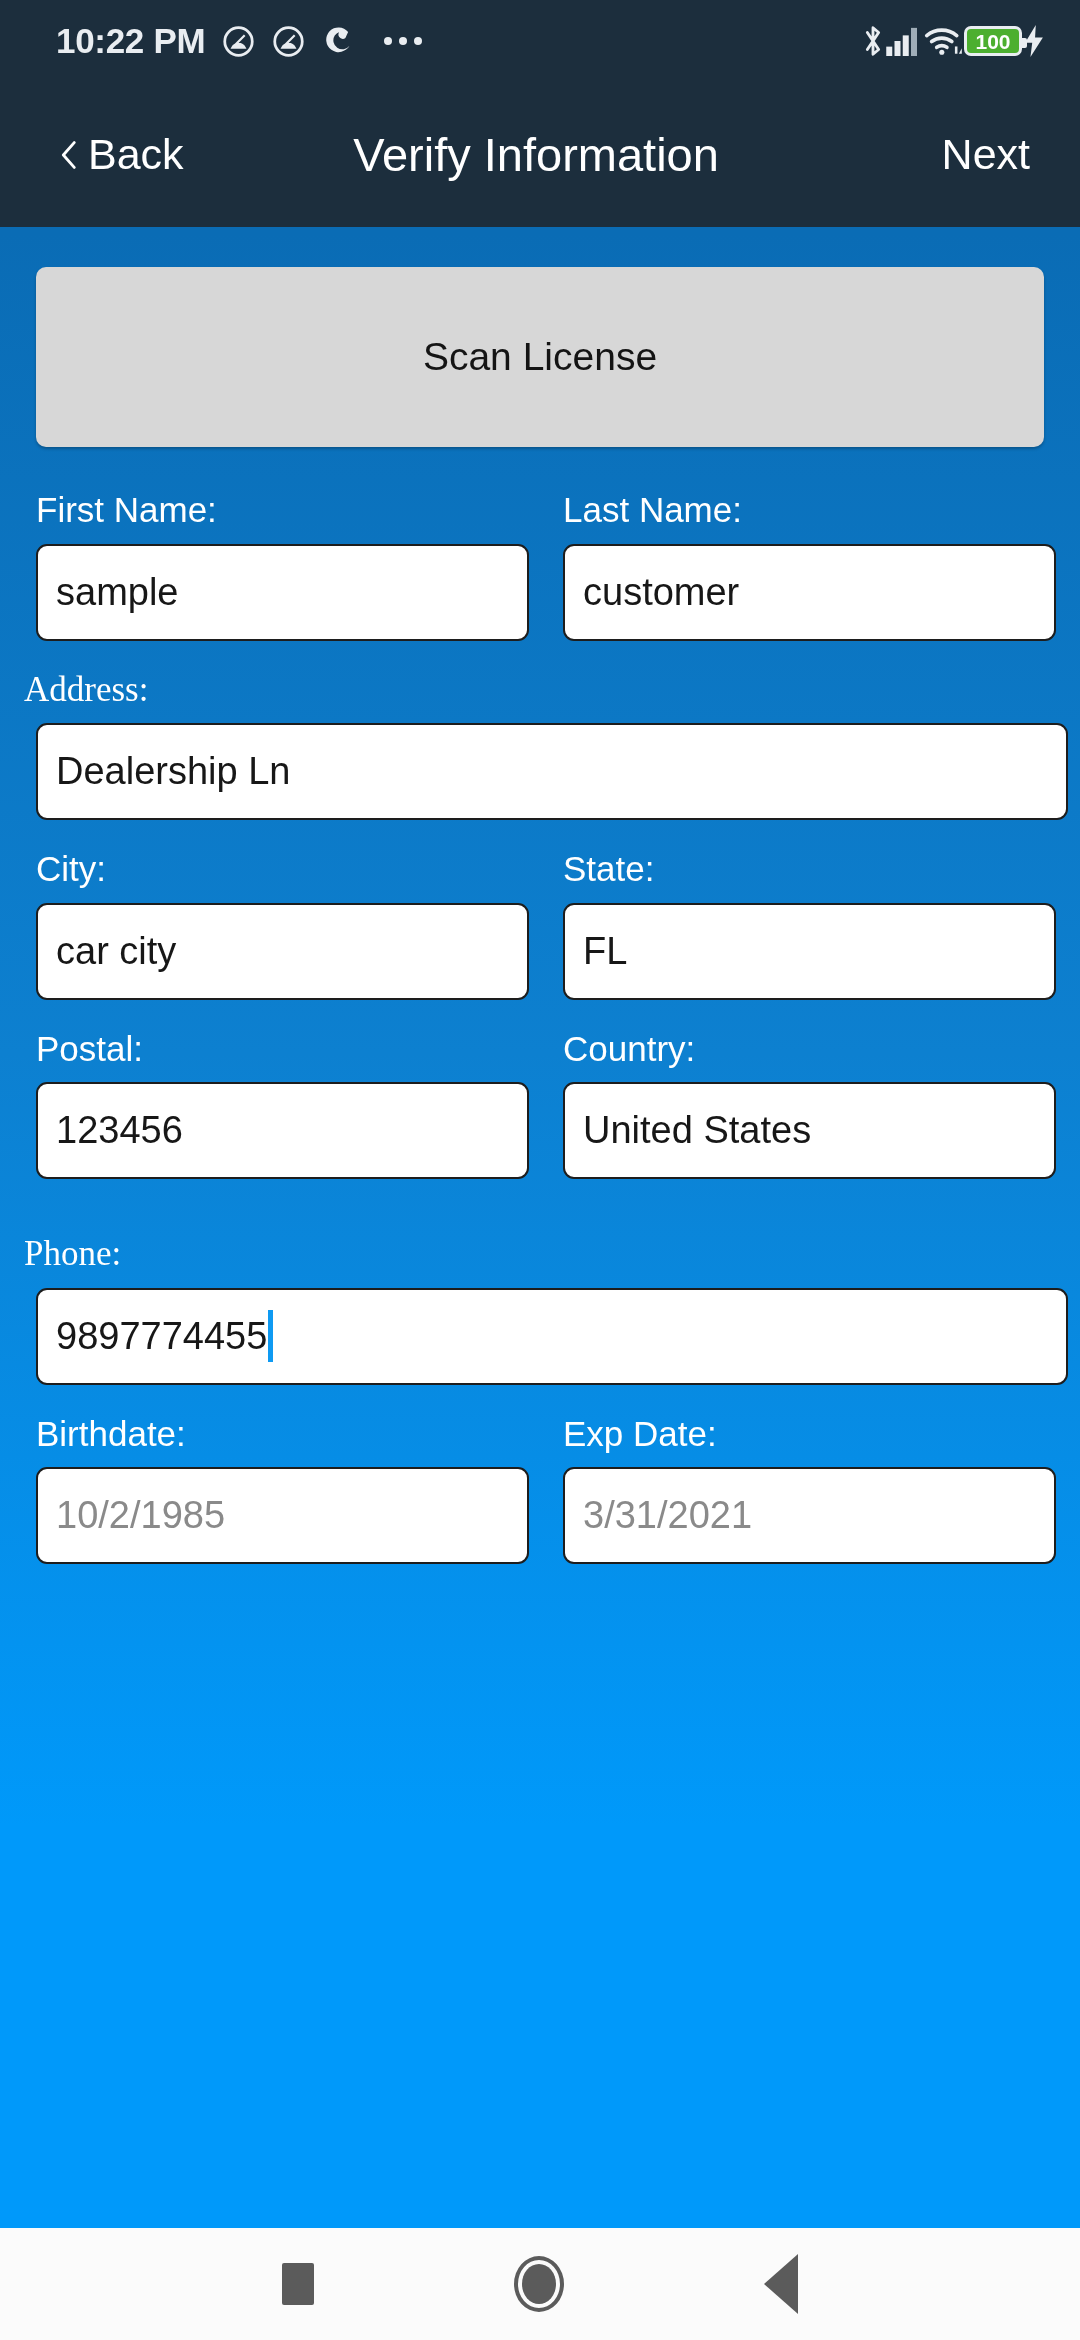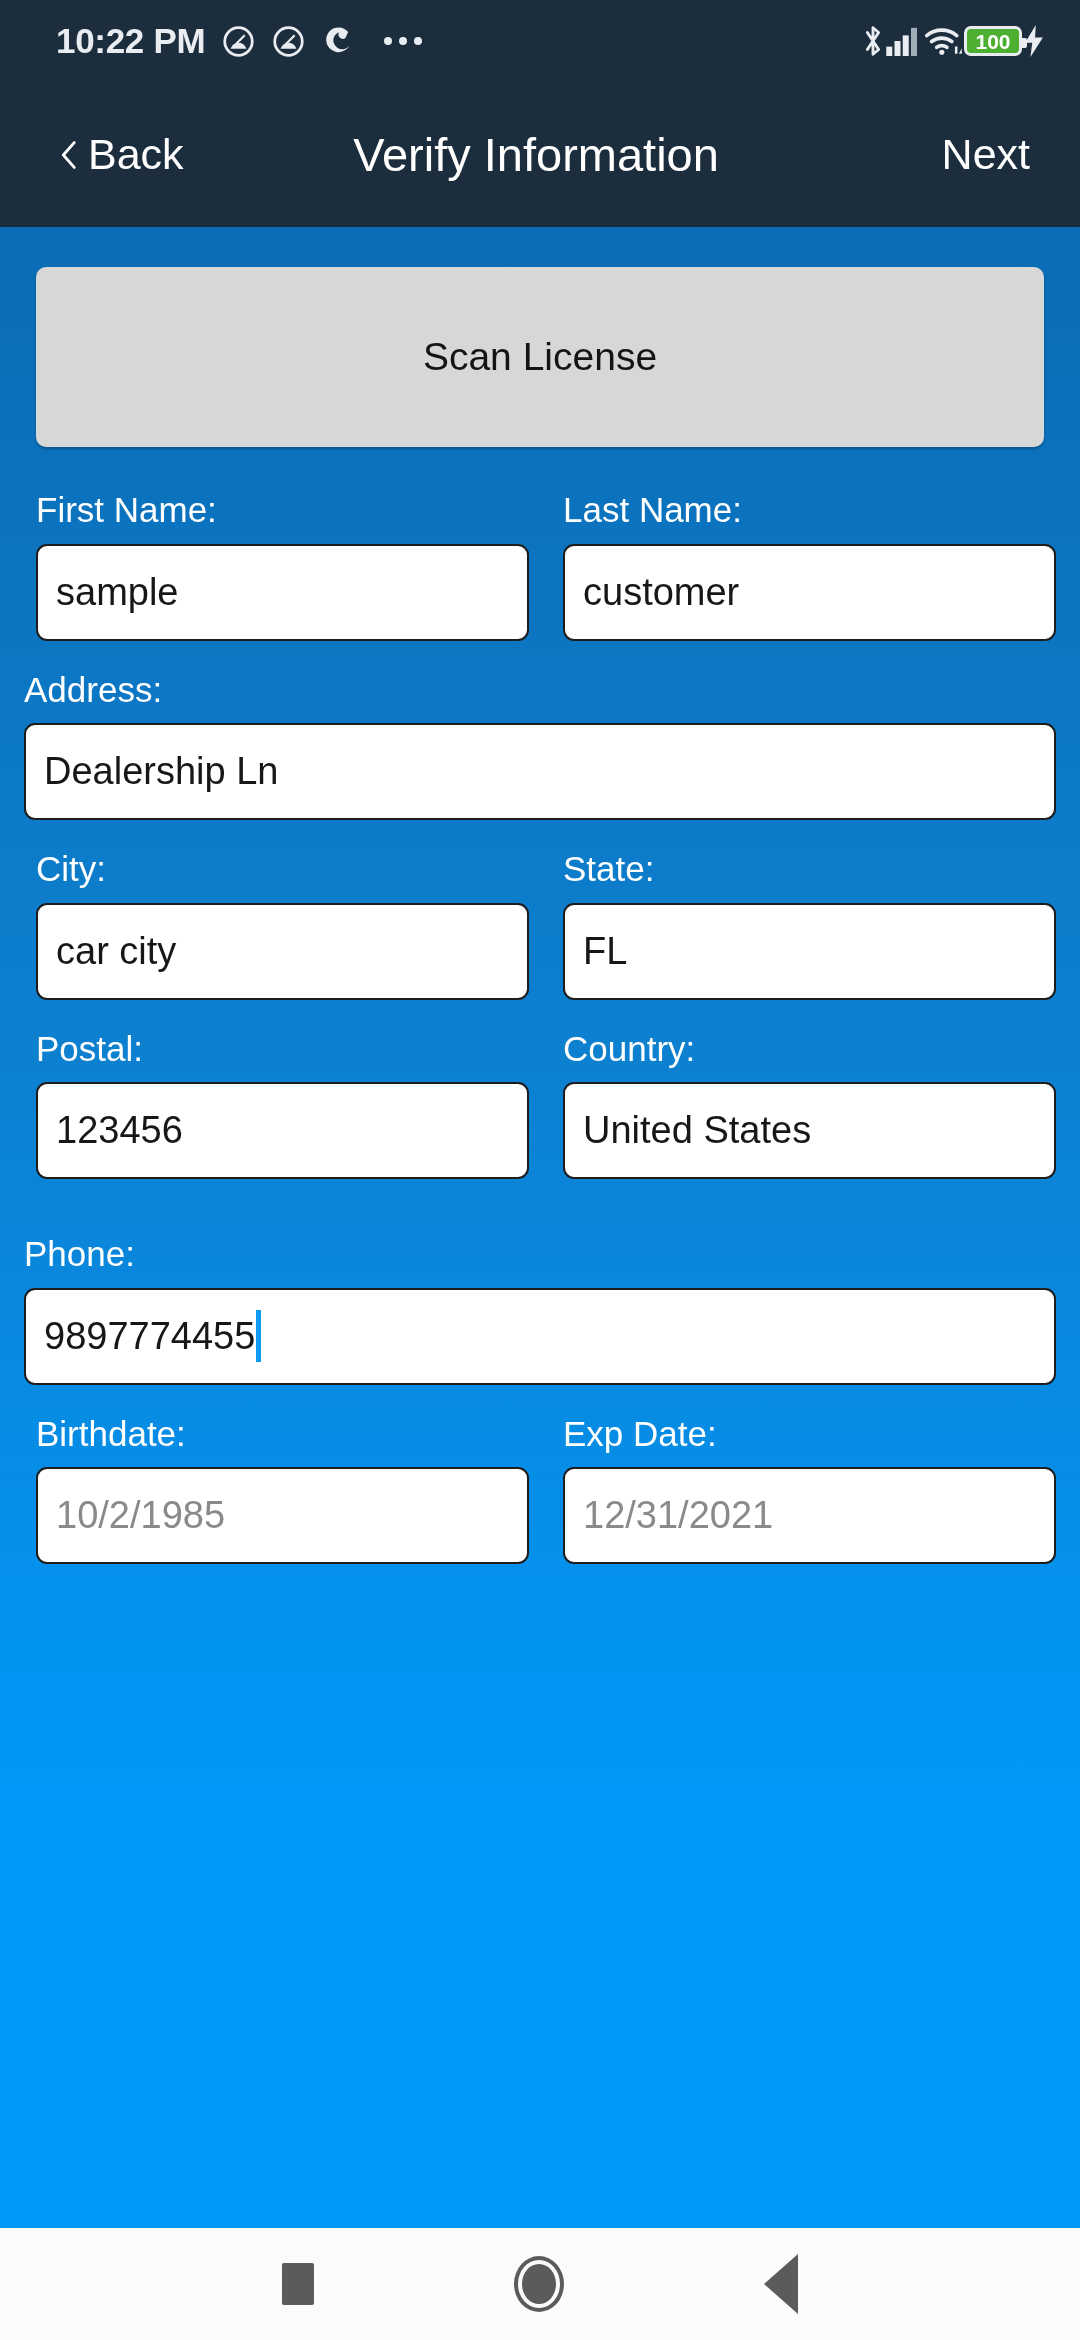--- a/index.html
+++ b/index.html
@@ -172,37 +172,38 @@
     min-width: 0;
   }
 
   .label {
     display: block;
     color: #ffffff;
     font-size: 35px;
     margin: 0 0 14px 12px;
     line-height: 1.1;
   }
-  .row.full .label { margin-left: 0; }
+  .row.full .label { margin-left: 0; font-family: Liberation Serif, serif; }
 
   .input {
     width: 100%;
     height: 97px;
     background: #ffffff;
     border: 2px solid #1d1d1d;
     border-radius: 11px;
     font-size: 38px;
     font-family: "Liberation Sans", sans-serif;
     color: #171717;
     padding: 0 18px;
     outline: none;
     display: flex;
     align-items: center;
     overflow: hidden;
     white-space: nowrap;
+    margin-left: 12px;
   }
   .row:not(.full) .input { margin-left: 12px; width: calc(100% - 12px); }
 
   .input.placeholder { color: #8a8a8a; }
 
   .input .caret {
     display: inline-block;
     width: 5px;
     height: 52px;
     background: #0e9af2;
@@ -406,21 +407,21 @@
 
       <div class="spacer-md"></div>
 
       <div class="row">
         <div class="field">
           <span class="label">Birthdate:</span>
           <div class="input placeholder">10/2/1985</div>
         </div>
         <div class="field">
           <span class="label">Exp Date:</span>
-          <div class="input placeholder">12/31/2021</div>
+          <div class="input placeholder">3/31/2021</div>
         </div>
       </div>
 
     </div>
   </div>
 
   <div class="android-nav">
     <div class="nav-sq"></div>
     <div class="nav-circ"></div>
     <div class="nav-tri"></div>

